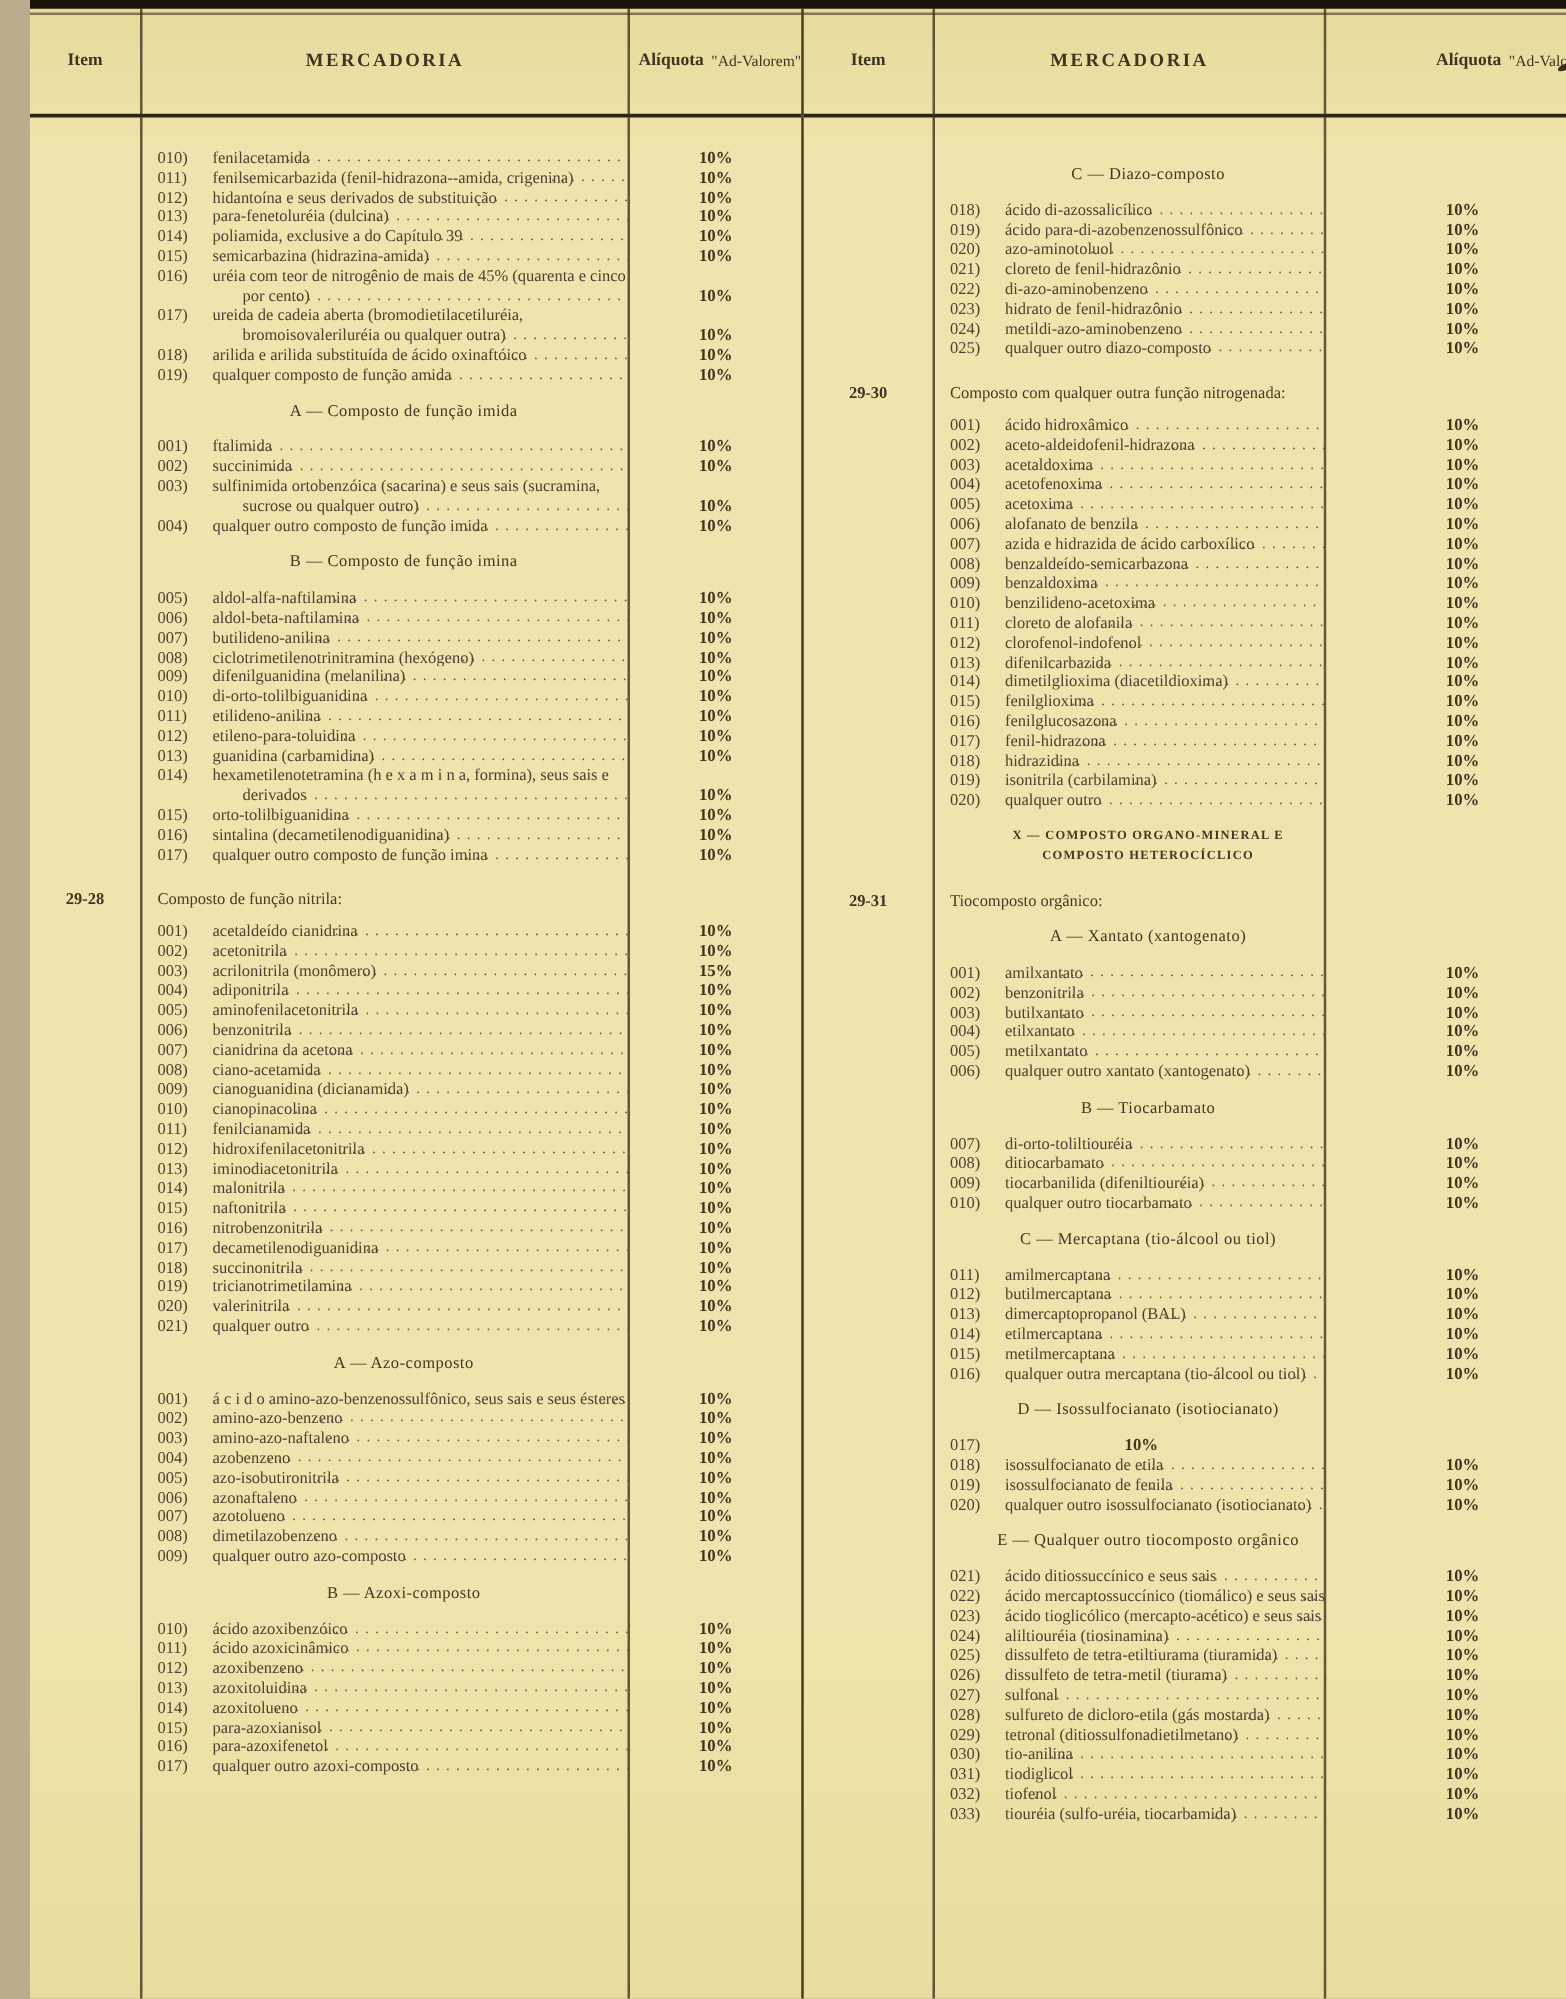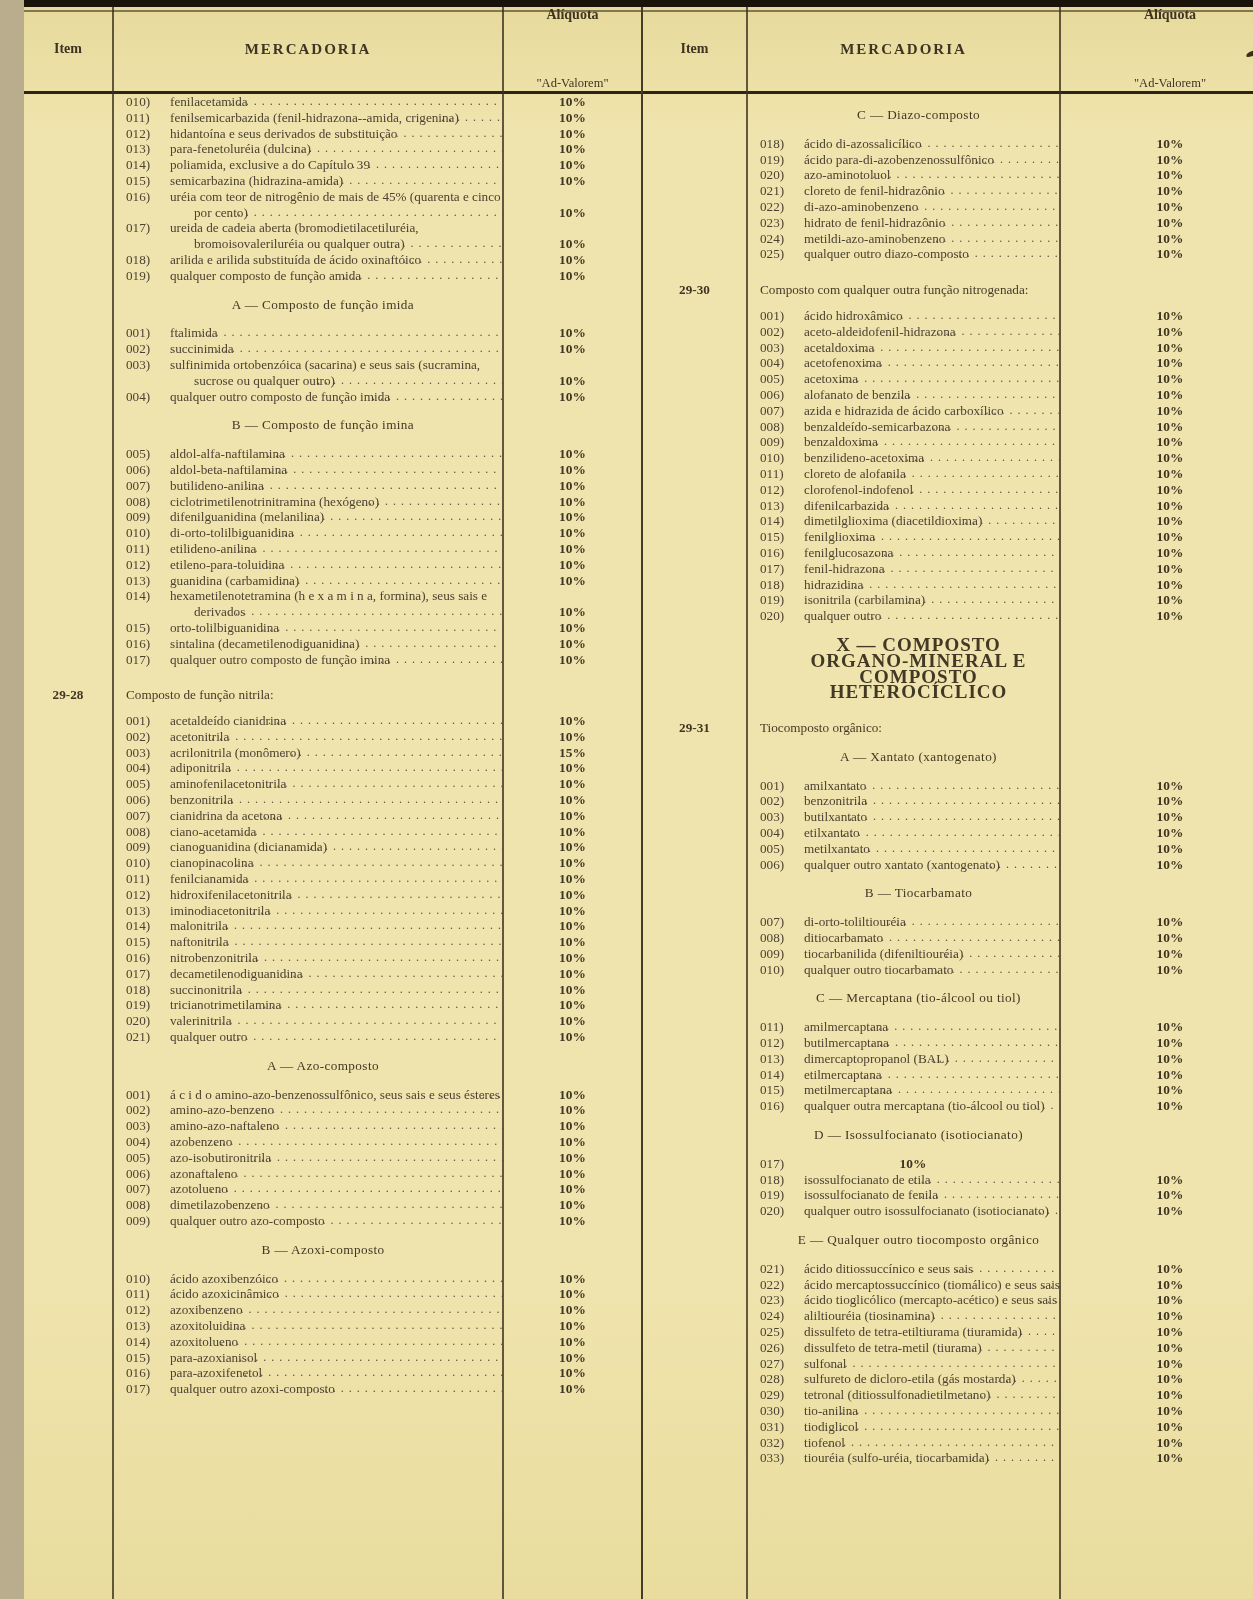--- a/index.html
+++ b/index.html
@@ -21,32 +21,32 @@
   .half.right { left:617px; width:636px; --gut:103px; --rate:218px; border-left:2px solid #453c28; }
   .half.right::after { content:""; position:absolute; top:0; right:0; width:2px; height:520px; background:rgba(50,42,24,.45); }
 
   .vl { position:absolute; top:0; bottom:0; width:2px; background:rgba(58,49,30,.78); }
   .vl.item { left:var(--gut); }
   .vl.rate { right:var(--rate); }
 
   .head { height:84px; display:flex; align-items:stretch; border-bottom:3px solid #2c2517; }
   .head .hi { flex:0 0 var(--gut); display:flex; align-items:center; justify-content:center; font-weight:bold; font-size:14px; color:#3d3422; }
   .head .hm { flex:1; display:flex; align-items:center; justify-content:center; font-weight:bold; font-size:15px; letter-spacing:2px; color:#3d3422; }
-  .head .ha { flex:0 0 var(--rate); display:flex; flex-direction:column; align-items:center; justify-content:space-between; gap:6px; color:#3d3422; }
+  .head .ha { flex:0 0 var(--rate); display:flex; flex-direction:row; align-items:center; justify-content:flex-end; gap:6px; color:#3d3422; }
   .head .ha .l1 { font-size:14px; font-weight:bold; }
   .head .ha .l2 { font-size:12.5px; }
 
-  .content { position:relative; font-size:13.2px; line-height:15.8px; }
+  .content { position:relative; padding-top:24px; font-size:13.2px; line-height:15.8px; }
 
   .chapter { display:flex; margin:20px 0 10px 0; }
   .chapter .code { flex:0 0 var(--gut); text-align:center; font-weight:bold; color:#3e3523; }
   .chapter .ctitle { flex:1; padding-left:14px; margin-right:calc(var(--rate) - 4px); color:#453b28; }
 
   .group { margin:13px calc(var(--rate) + 14px) 13px calc(var(--gut) + 44px); text-align:center; color:#413825; letter-spacing:.4px; }
-  .group.caps { font-weight:bold; letter-spacing:1px; font-size:19px; }
+  .group.caps { font-weight:bold; letter-spacing:1px; font-size:10px; }
 
   .entry { display:flex; }
   .entry .n { flex:0 0 44px; margin-left:calc(var(--gut) + 14px); align-self:flex-start; white-space:nowrap; }
   .entry .t { flex:1; position:relative; overflow:hidden; padding-left:24px; text-indent:-24px; }
   .entry .t::after { content:". . . . . . . . . . . . . . . . . . . . . . . . . . . . . . . . . . . . . . . . . . . . ."; position:absolute; white-space:nowrap; padding-left:6px; color:#5c5140; letter-spacing:1px; font-size:12px; }
   .entry .r { flex:0 0 var(--rate); align-self:flex-end; text-align:center; font-weight:bold; color:#3e3523; font-size:13.4px; }
 </style>
 </head>
 <body>
 

